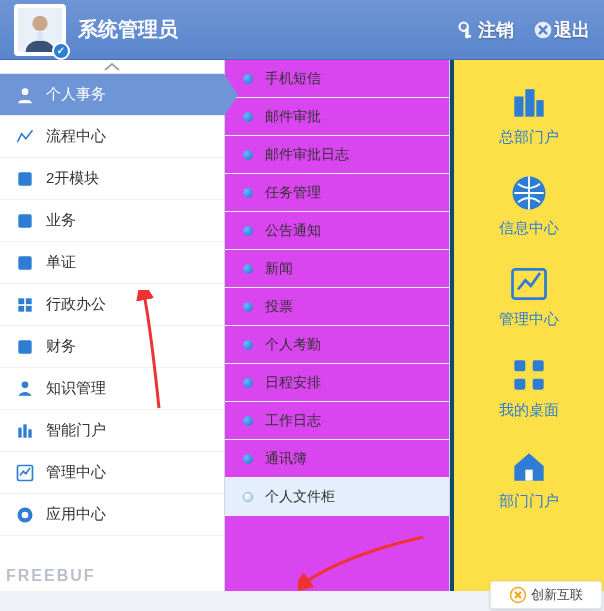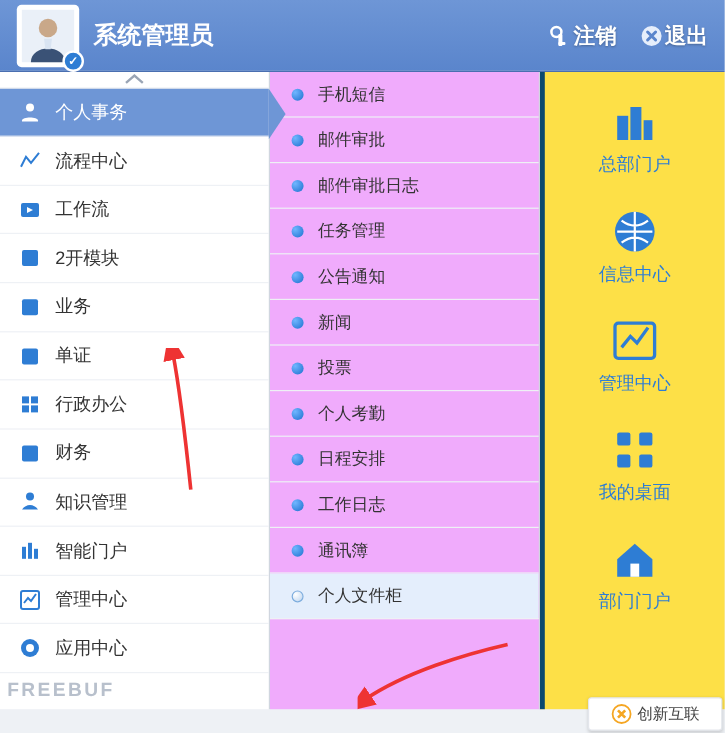--- a/index.html
+++ b/index.html
@@ -22,21 +22,21 @@
   .collapse-top { height: 14px; display:flex; align-items:center; justify-content:center; color:#98a3b2; border-bottom:1px solid #e4e8ee; }
   .side-item { height: 42px; display:flex; align-items:center; padding:0 14px; gap:10px; font-size:15px; color:#333; border-bottom:1px solid #eef1f5; cursor:pointer; position:relative; }
   .side-item .ico { width:22px; height:22px; display:flex; align-items:center; justify-content:center; color:#2e7dd4; }
   .side-item.active { background:#6e96d6; color:#fff; }
   .side-item.active .ico { color:#fff; }
   .side-item.active::after {
     content:""; position:absolute; right:-14px; top:0; border-top:21px solid transparent; border-bottom:21px solid transparent; border-left:14px solid #6e96d6;
   }
   .side-footer { flex:1; display:flex; align-items:flex-end; padding:6px; color:#b8c0cc; font-size:16px; letter-spacing:2px; font-weight:bold;}
 
-  .submenu { width: 225px; background:#f0abfc; border-right:1px solid #d0d6df; overflow:hidden; }
+  .submenu { width: 225px; background:#d946ef; border-right:1px solid #d0d6df; overflow:hidden; }
   .sub-item { height: 38px; display:flex; align-items:center; padding:0 18px; gap:12px; font-size:14px; color:#333; border-bottom:1px solid #eef1f5; cursor:pointer; }
   .sub-bullet { width:10px; height:10px; border-radius:50%; background: radial-gradient(circle at 30% 30%, #6fb6ff, #1e6fcf); flex-shrink:0; }
   .sub-item.sel { background:#e4eefc; }
   .sub-item.sel .sub-bullet { background: radial-gradient(circle at 30% 30%, #fff, #bcd4ef); border:1px solid #7faede; }
 
   .rightpanel { flex:1; background:#fde047; border-left:4px solid #0c4a6e; padding-top:6px; }
   .portal { display:flex; flex-direction:column; align-items:center; gap:4px; padding:14px 0 10px; cursor:pointer; }
   .portal svg { width:44px; height:44px; }
   .portal-label { color:#2e7dd4; font-size:15px; }
 
@@ -104,29 +104,20 @@
         </span>
       <span>个人事务</span>
     </div>
     <div class="side-item">
       <span class="ico">
           <svg viewBox="0 0 24 24" width="20" height="20" fill="none" stroke="currentColor" stroke-width="2">
             <path d="M3 18 L8 8 L13 14 L21 4"></path>
           </svg>
         </span>
       <span>流程中心</span>
-    </div>
-    <div class="side-item">
-      <span class="ico">
-          <svg viewBox="0 0 24 24" width="20" height="20" fill="currentColor">
-            <rect x="3" y="5" width="18" height="14" rx="2" fill="#2e7dd4"></rect>
-            <path d="M9 9v6l6-3z" fill="#fff"></path>
-          </svg>
-        </span>
-      <span>工作流</span>
     </div>
     <div class="side-item">
       <span class="ico">
           <svg viewBox="0 0 24 24" width="20" height="20" fill="currentColor">
             <rect x="4" y="4" width="16" height="16" rx="2"></rect>
           </svg>
         </span>
       <span>2开模块</span>
     </div>
     <div class="side-item">

